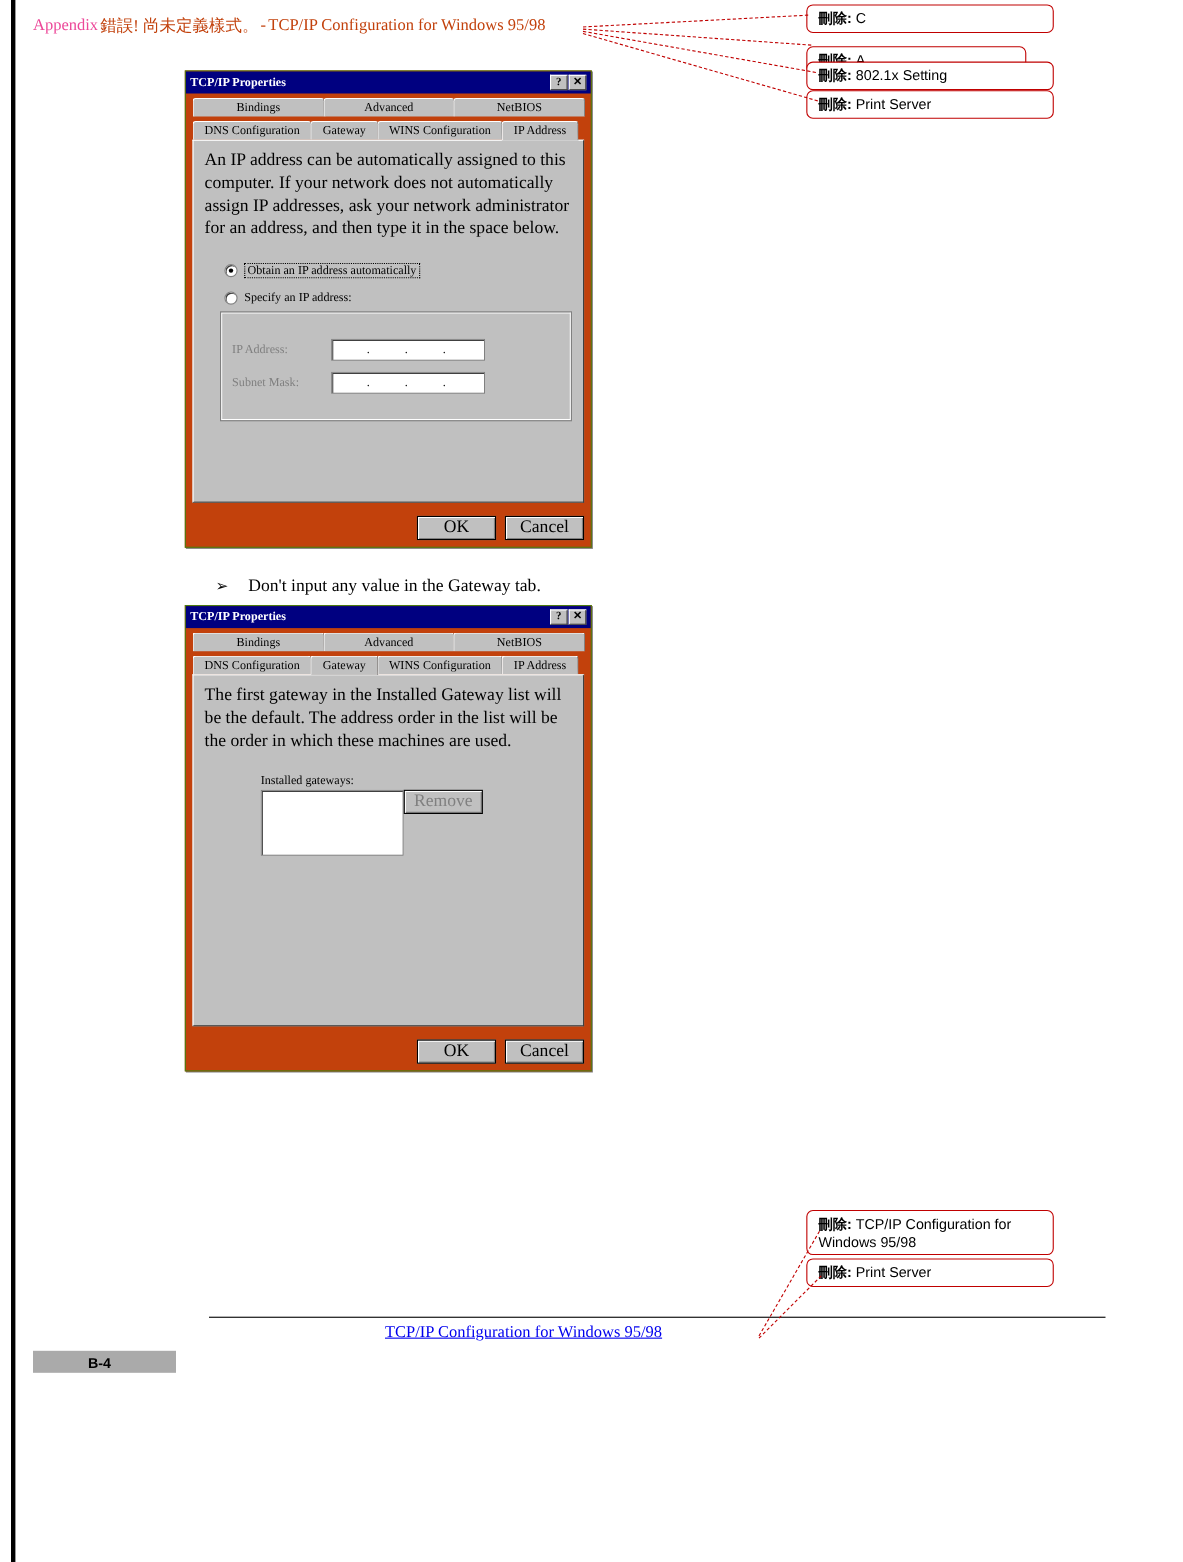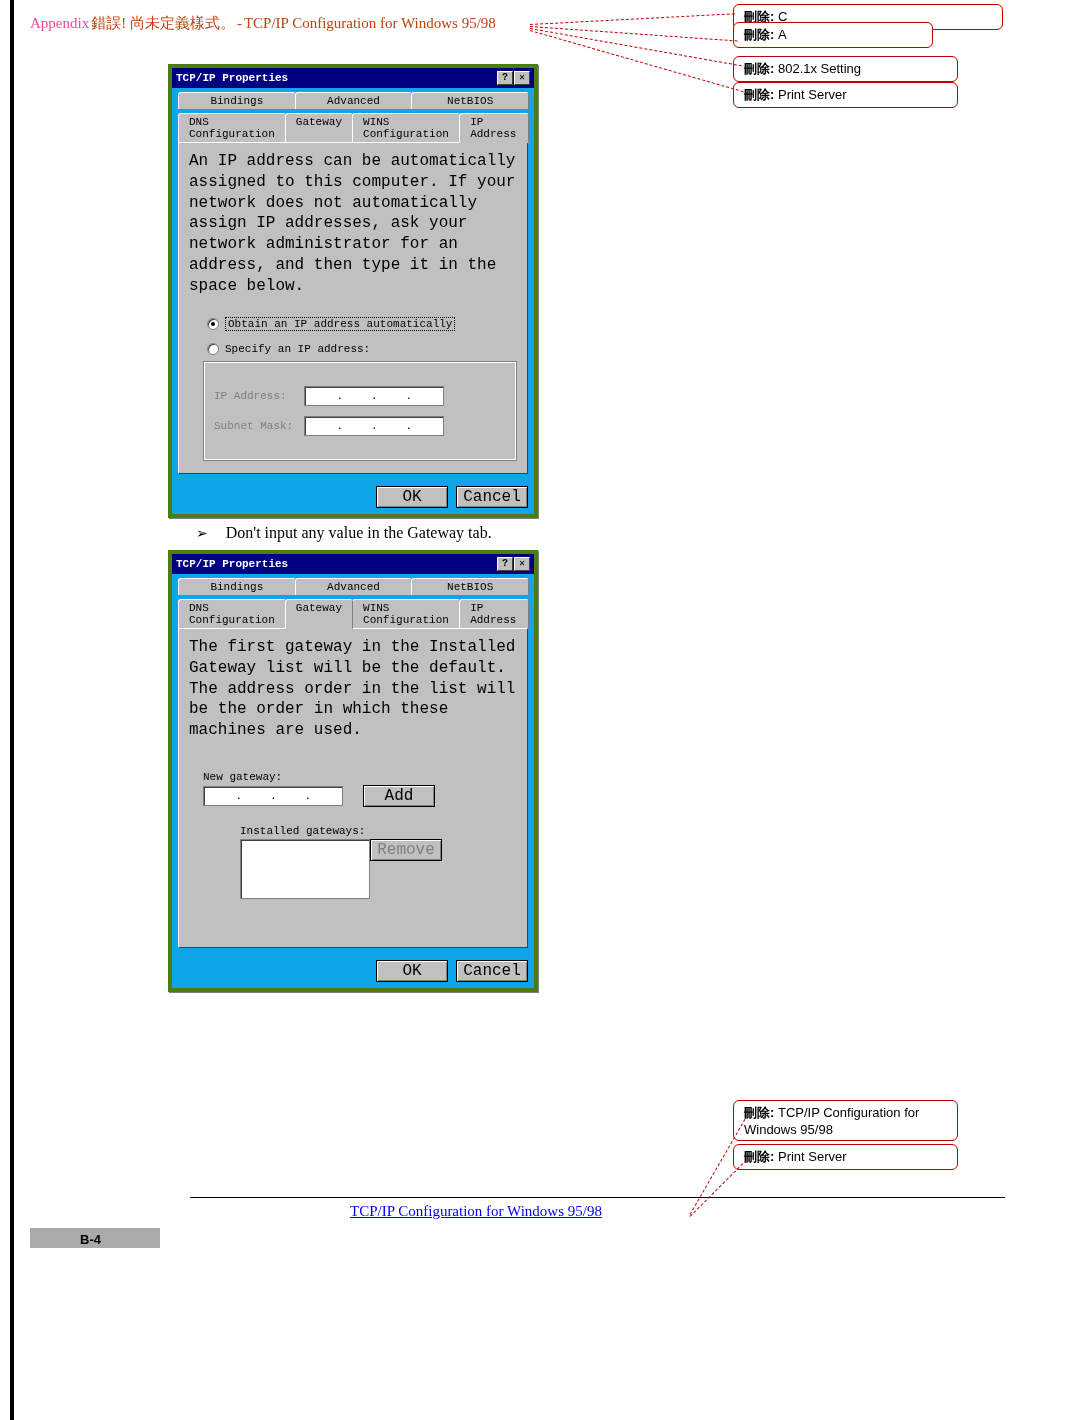--- a/index.html
+++ b/index.html
@@ -25,23 +25,23 @@
     font-size: 15px;
     display: flex;
     align-items: center;
     gap: 2px;
   }
   .header .appendix { color: #ec4899; text-align: right; }
   .header .err { color: #c2410c; }
   
   .dialog {
     position: absolute;
-    background: #0ea5e9;
-    border: 4px solid #4d7c0f;
-    font-family: Liberation Mono, monospace;
+    background: #c2410c;
+    border: 1px solid #4d7c0f;
+    font-family: Liberation Serif, serif;
     font-size: 11px;
     box-shadow: 1px 1px 0 #808080;
   }
   .titlebar {
     background: #000080;
     color: #fff;
     font-weight: bold;
     padding: 2px 4px;
     display: flex;
     justify-content: space-between;
@@ -342,55 +342,43 @@
     <div class="tab" style="flex:1;text-align:center;">NetBIOS</div>
   </div>
   <div class="tabrow">
     <div class="tab">DNS Configuration</div>
     <div class="tab active">Gateway</div>
     <div class="tab">WINS Configuration</div>
     <div class="tab">IP Address</div>
   </div>
   <div class="tabcontent gw-body" style="min-height:320px;">
     <div class="desc">The first gateway in the Installed Gateway list will be the default. The address order in the list will be the order in which these machines are used.</div>
-    <div style="margin:30px 0 4px 14px;">
-      <div class="lbl2">New gateway:</div>
-      <div style="display:flex; gap:20px; align-items:center; margin-top:2px;">
-        <div class="ipbox" style="width:140px;">
-          <div class="ipseg"></div>
-            <div class="ipseg"></div>
-            <div class="ipseg"></div>
-            <div class="ipseg"></div>
-        </div>
-        <div class="win-btn">Add</div>
-      </div>
-    </div>
     <div style="margin:18px 0 4px 14px;padding-left:37px;">
       <div class="lbl2">Installed gateways:</div>
       <div style="display:flex; align-items:flex-start; margin-top:2px;">
         <div class="listbox"></div>
         <div class="win-btn disabled">Remove</div>
       </div>
     </div>
   </div>
   <div class="dlg-buttons">
     <div class="win-btn">OK</div>
     <div class="win-btn">Cancel</div>
   </div>
 </div>
 
 <div class="footer-line"></div>
 <div class="footer-text">TCP/IP Configuration for Windows 95/98</div>
 <div class="ft-bar"></div>
 <div class="page-num">B-4</div>
 
-<div class="balloon" style="left:733px; top:4px; width:270px;">
+<div class="balloon" style="left:733px; top:4px; width:225px;">
   <span class="b-label">刪除:</span><span> C</span>
 </div>
-<div class="balloon" style="left:733px; top:22px; width:181px;">
+<div class="balloon" style="left:733px; top:42px; width:181px;">
   <span class="b-label">刪除:</span><span> A</span>
 </div>
 <div class="balloon" style="left:733px; top:56px; width:225px;">
   <span class="b-label">刪除:</span><span> 802.1x Setting</span>
 </div>
 <div class="balloon" style="left:733px; top:82px; width:225px;">
   <span class="b-label">刪除:</span><span> Print Server</span>
 </div>
 <div class="balloon" style="left:733px; top:1100px; width:225px;">
   <span class="b-label">刪除:</span><span> TCP/IP Configuration for Windows 95/98</span>

